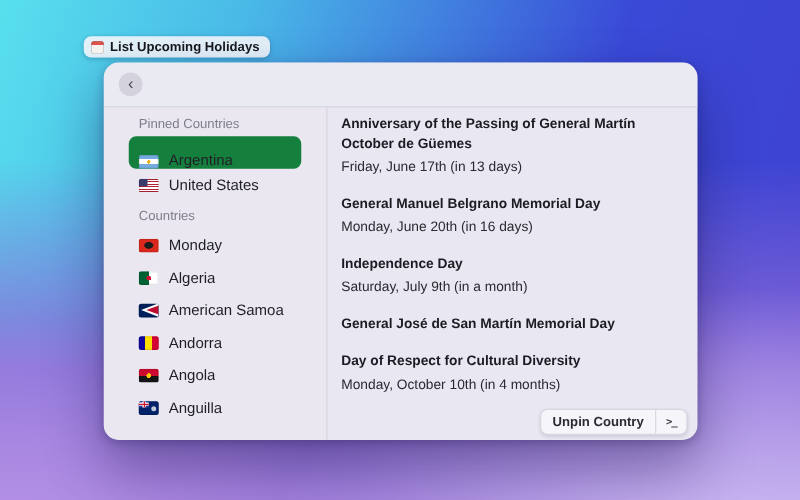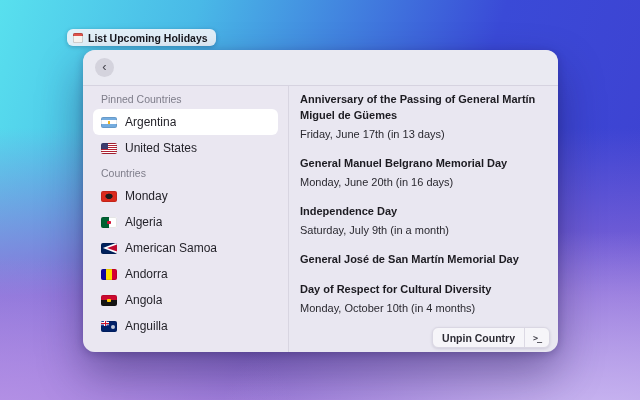--- a/index.html
+++ b/index.html
@@ -57,34 +57,34 @@
     width: 100%; height: 100%; border: none; background: transparent; outline: none;
     font-size: 13px; padding-left: 5px; color: #1c1c21;
     font-family: "Liberation Sans", sans-serif;
   }
   .search-input::placeholder { color: #9d9ba9; }
 
   .content { flex: 1; display: flex; min-height: 0; }
 
   
   .sidebar {
-    width: 206px; flex: none; border-right: 1px solid #d8d5e1;
-    padding: 2px 10px 0; background: rgba(236,230,242,0.45);
+    width: 179px; flex: none; border-right: 1px solid #d8d5e1;
+    padding: 2px 20px 0; background: rgba(236,230,242,0.45);
   }
   .section-header {
     font-size: 10.5px; font-weight: 500; color: #7e7d8a;
     padding: 5px 8px 4px;
   }
   .section-header.second { padding-top: 6px; }
   .country-row {
     height: 26px; display: flex; align-items: center; gap: 8px;
     padding: 0 8px; border-radius: 6px; cursor: pointer;
     font-size: 12px; color: #201f26;
   }
-  .country-row.selected { background: #ffffff; }
+  .country-row.selected { background: #15803d; align-items: flex-end; }
   .country-label { white-space: nowrap; overflow: hidden; }
 
   
   .fl { width: 16px; height: 11px; border-radius: 2px; flex: none; position: relative;
         overflow: hidden; box-shadow: inset 0 0 0 1px rgba(0,0,0,0.10); }
   .fl-ar { background-image:
       radial-gradient(circle 1.5px at 50% 50%, #f0b31e 90%, rgba(246,180,14,0)),
       linear-gradient(to bottom, #74acdf 0 3.5px, #ffffff 3.5px 7.5px, #74acdf 7.5px); }
   .fl-us { background-image:
       linear-gradient(#3c3b6e, #3c3b6e),
@@ -201,21 +201,21 @@
         <span class="country-label">Angola</span>
       </div>
       <div class="country-row">
         <span class="fl fl-ai"></span>
         <span class="country-label">Anguilla</span>
       </div>
     </div>
 
     <div class="main">
       <div class="holiday">
-        <div class="holiday-title">Anniversary of the Passing of General Martín Miguel de Güemes</div>
+        <div class="holiday-title">Anniversary of the Passing of General Martín October de Güemes</div>
         <div class="holiday-date">Friday, June 17th (in 13 days)</div>
       </div>
       <div class="holiday">
         <div class="holiday-title">General Manuel Belgrano Memorial Day</div>
         <div class="holiday-date">Monday, June 20th (in 16 days)</div>
       </div>
       <div class="holiday">
         <div class="holiday-title">Independence Day</div>
         <div class="holiday-date">Saturday, July 9th (in a month)</div>
       </div>

